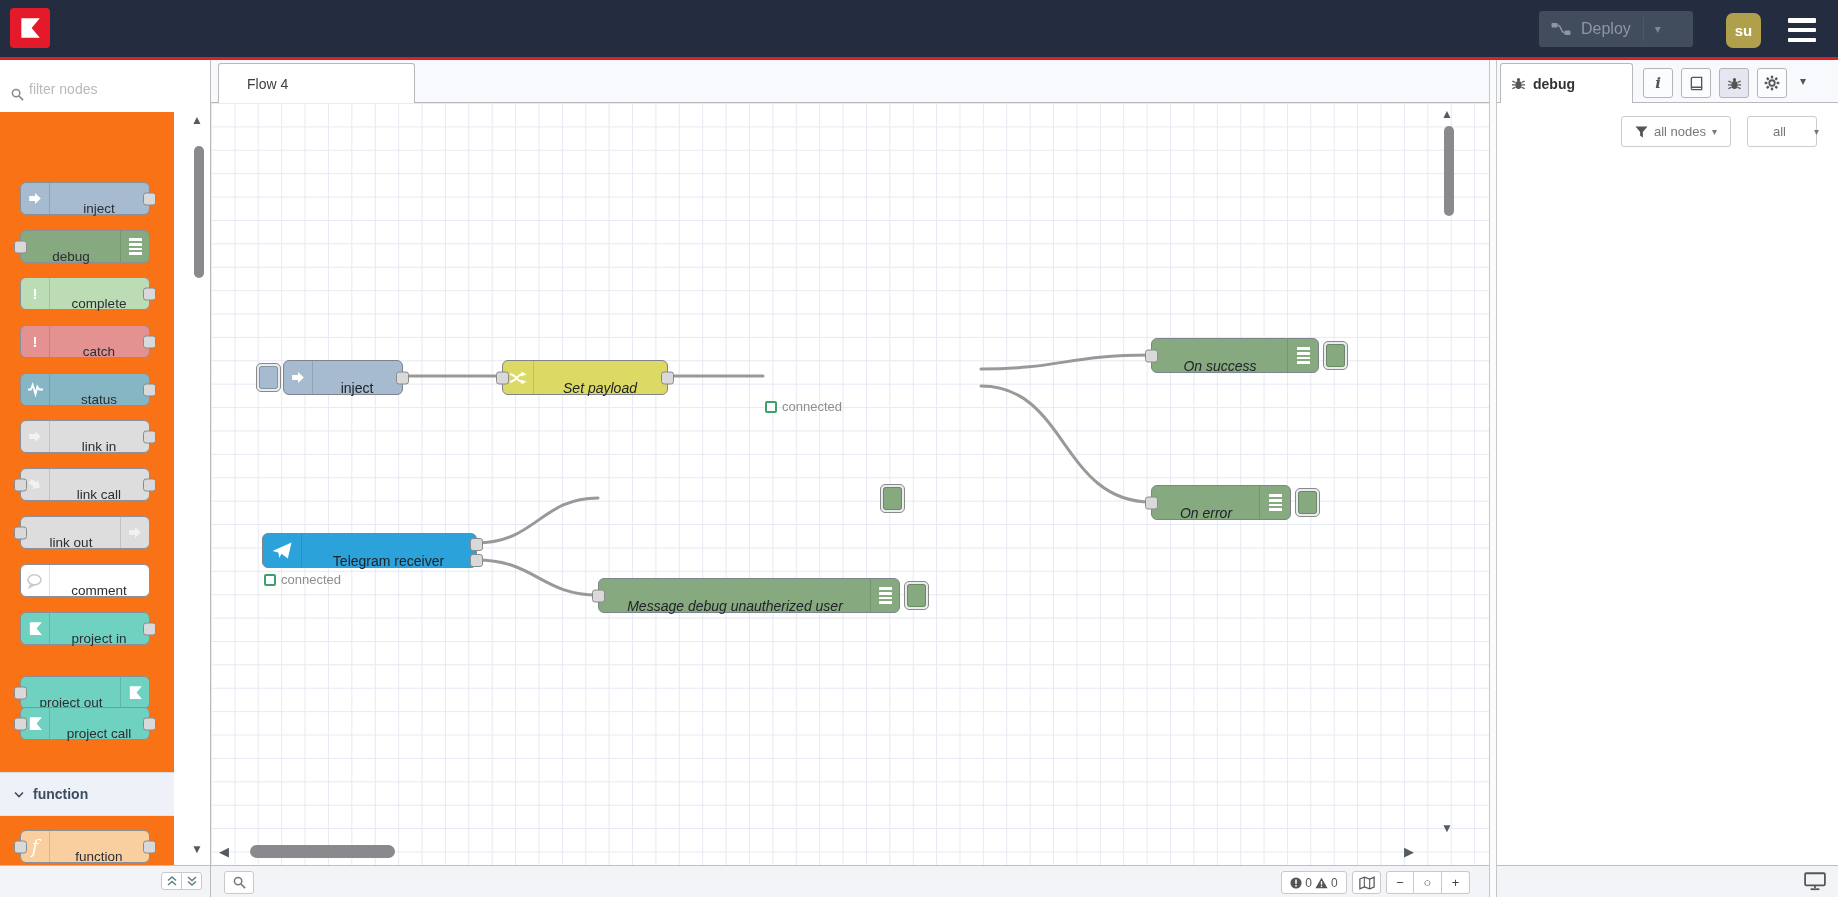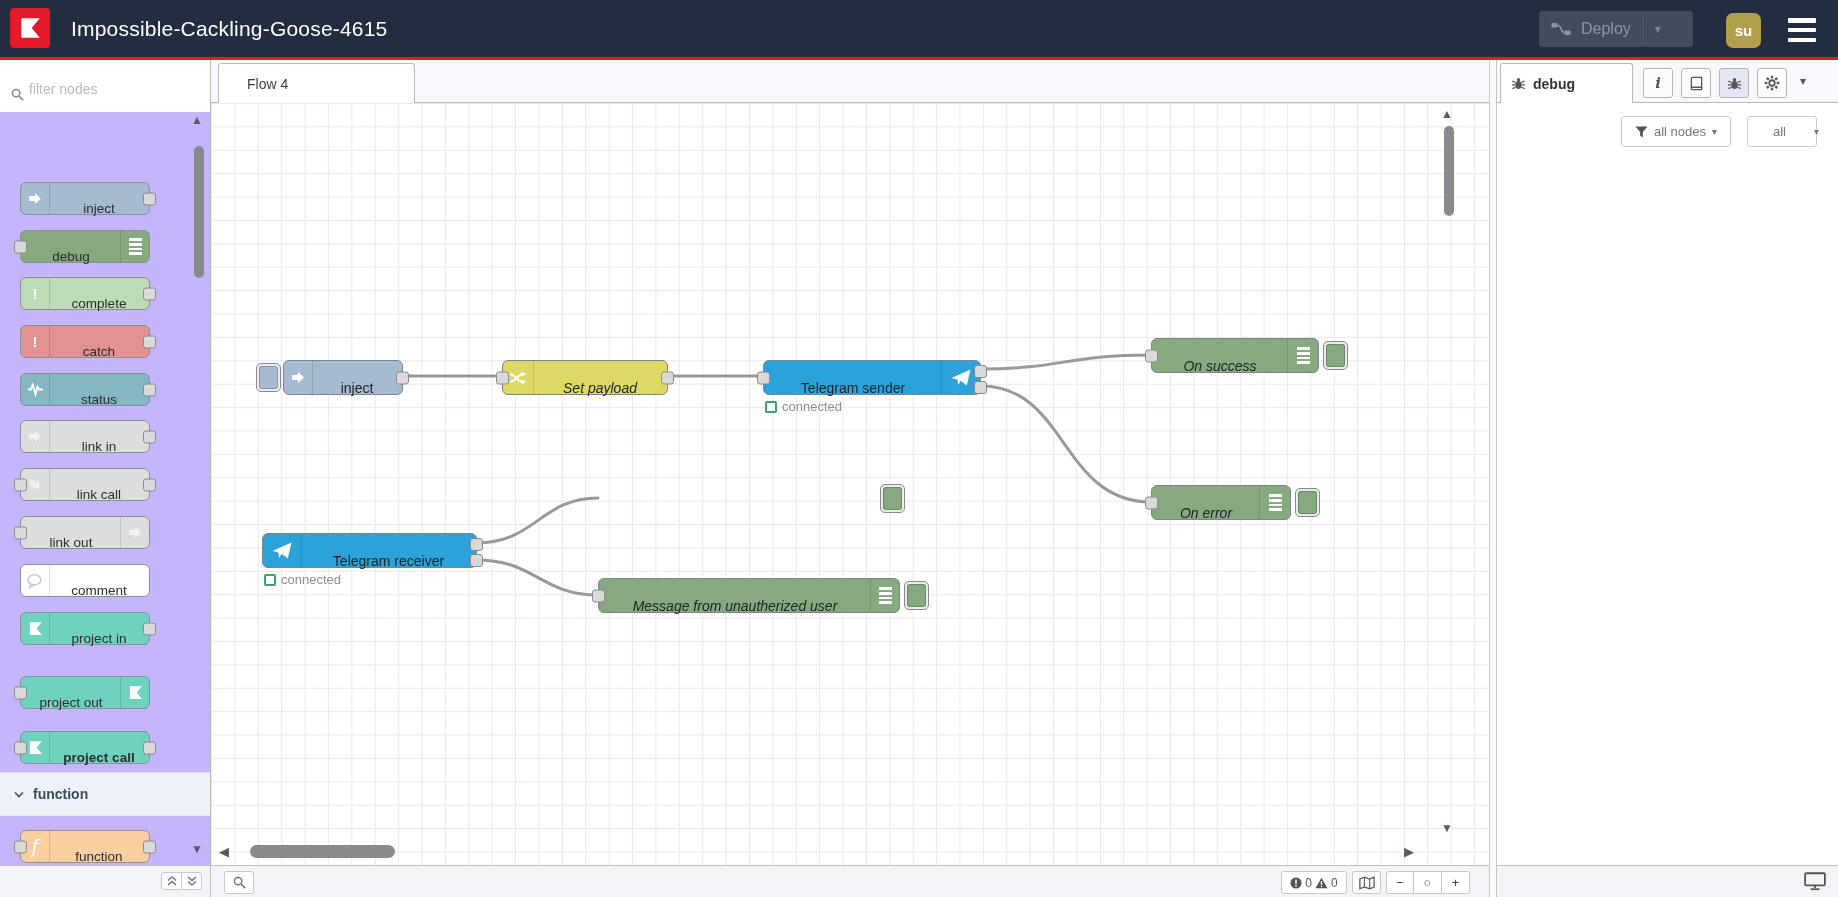--- a/index.html
+++ b/index.html
@@ -12,21 +12,21 @@
   #title{position:absolute;left:71px;top:0;height:57px;display:flex;align-items:center;color:#fff;font-size:21px;letter-spacing:.2px;}
   #deploy{position:absolute;left:1539px;top:11px;width:154px;height:36px;background:#414c5d;border-radius:3px;display:flex;align-items:center;color:#8e96a2;font-size:16px;box-sizing:border-box;cursor:default;}
   #deploy .dicon{margin:0 10px 0 12px;display:flex;}
   #deploy .dsep{width:1px;height:24px;background:#4d5868;margin-left:12px;}
   #deploy .dcaret{width:28px;text-align:center;font-size:12px;color:#7d8694;}
   #avatar{position:absolute;left:1726px;top:13px;width:35px;height:35px;background:#b0a04c;border-radius:7px;color:#fff;font-size:15px;font-weight:bold;display:flex;align-items:center;justify-content:center;}
   #burger{position:absolute;left:1788px;top:18px;width:28px;height:24px;display:flex;flex-direction:column;justify-content:space-between;cursor:pointer;}
   #burger span{display:block;height:4.5px;background:#fff;border-radius:1px;}
 
   
-  #palette{position:absolute;left:0;top:60px;width:210px;height:805px;background:#c4b5fd;overflow:hidden;}
+  #palette{position:absolute;left:0;top:60px;width:174px;height:805px;background:#f97316;overflow:hidden;}
   #psearch{position:absolute;left:0;top:0;width:210px;height:52px;background:#fff;}
   #psearch svg{position:absolute;left:11px;top:28px;}
   #psearch input{position:absolute;left:27px;top:20px;width:150px;border:none;outline:none;font-size:14px;color:#555;background:transparent;font-family:"Liberation Sans",sans-serif;}
   #psearch input::placeholder{color:#b9b9b9;}
   .pcat{position:absolute;left:0;width:210px;height:44px;background:#eef1f7;border-top:1px solid #dcdcdc;border-bottom:1px solid #e6e6e6;display:flex;align-items:center;gap:9px;padding-left:14px;box-sizing:border-box;font-weight:bold;font-size:14px;color:#3c4d61;cursor:pointer;}
   .pn{position:absolute;left:20px;width:130px;height:33px;border:1px solid #8a9098;border-radius:6px;box-sizing:border-box;cursor:move;}
   .c-inject{background:#a6bbcf;} .c-debug{background:#87a980;} .c-complete{background:#bcdcb6;}
   .c-catch{background:#e49191;} .c-status{background:#86b6c4;} .c-link{background:#dddddd;}
   .c-comment{background:#ffffff;} .c-project{background:#6fd1c0;} .c-function{background:#f9cf9f;}
   .c-change{background:#dcda65;} .c-telegram{background:#2ba3da;}
@@ -91,21 +91,20 @@
 <body>
 
 <div id="app">
 
   <div id="hdr">
     <div id="logo">
       <svg width="26" height="26" viewBox="0 0 24 24">
           <path d="M4 3 H21 L13.5 12 L21 21 H4 Z" fill="#fff"></path>
         </svg>
     </div>
-    <div id="title">Impossible-Cackling-Goose-4615</div>
     <div id="deploy">
       <span class="dicon">
         <svg width="20" height="14" viewBox="0 0 20 14">
             <rect x="0.5" y="1" width="6" height="4.6" rx="1" fill="#8e96a2"></rect>
             <rect x="13.5" y="8.4" width="6" height="4.6" rx="1" fill="#8e96a2"></rect>
             <path d="M6.5 3.3 C11 3.3 9.5 10.7 13.5 10.7" fill="none" stroke="#8e96a2" stroke-width="1.4"></path>
           </svg>
       </span>
       <span>Deploy</span>
       <span class="dsep"></span>
@@ -221,21 +220,21 @@
     </div>
     <div class="pn c-project" style="top:616px;">
       <span class="ic r">
           <svg width="17" height="17" viewBox="0 0 24 24">
             <path d="M4 3 H21 L13.5 12 L21 21 H4 Z" fill="#fff"></path>
           </svg>
         </span>
       <span class="lb ri">project out</span>
       <span class="port pin vc"></span>
     </div>
-    <div class="pn c-project" style="top:671px;font-weight:bold;">
+    <div class="pn c-project" style="top:647px;">
       <span class="ic l">
           <svg width="17" height="17" viewBox="0 0 24 24">
             <path d="M4 3 H21 L13.5 12 L21 21 H4 Z" fill="#fff"></path>
           </svg>
         </span>
       <span class="lb li">project call</span>
       <span class="port pin vc"></span>
       <span class="port pout vc"></span>
     </div>
 
@@ -305,31 +304,20 @@
           </g>
           <path d="M13 0.5 L18.5 3 L13 5.5 z" fill="#fff"></path>
           <path d="M13 8.5 L18.5 11 L13 13.5 z" fill="#fff"></path>
         </svg>
     </span>
     <span class="lb li it" style="left:30px;">Set payload</span>
     <span class="port pin vc"></span>
     <span class="port pout vc"></span>
   </div>
 
-  <div class="fn c-telegram" style="left:763px;top:360px;width:218px;">
-    <span class="ic r" style="width:38px;">
-        <svg width="22" height="19" viewBox="0 0 20 18">
-          <path d="M1 9.5 L19 1.5 L15.5 16.5 L9.5 12 L7.5 16 L6.5 10.8 Z" fill="#fff"></path>
-        </svg>
-      </span>
-    <span class="lb ri" style="right:38px;">Telegram sender</span>
-    <span class="port pin vc"></span>
-    <span class="port pout" style="top:4px;"></span>
-    <span class="port pout" style="top:20px;"></span>
-  </div>
   <div class="nst" style="left:765px;top:399px;">
       <b></b>
       <span>connected</span>
     </div>
 
   <div class="fn c-debug" style="left:1151px;top:338px;width:168px;">
     <span class="ic r" style="width:30px;">
         <span class="lines">
           <span></span>
           <span></span>
@@ -381,21 +369,21 @@
 
   <div class="fn c-debug" style="left:598px;top:578px;width:302px;">
     <span class="ic r" style="width:28px;">
         <span class="lines">
           <span></span>
           <span></span>
           <span></span>
           <span></span>
         </span>
       </span>
-    <span class="lb ri it" style="right:28px;">Message from unautherized user</span>
+    <span class="lb ri it" style="right:28px;">Message debug unautherized user</span>
     <span class="port pin vc"></span>
   </div>
   <div class="nbtn bg-debug" style="left:904px;top:581px;">
       <i></i>
     </div>
 
   <span class="sarrow" style="left:1441px;top:108px;">▲</span>
   <div class="sthumb" style="left:1444px;top:126px;width:10px;height:90px;"></div>
   <span class="sarrow" style="left:1441px;top:822px;">▼</span>
   <span class="sarrow" style="left:219px;top:845px;font-size:13px;">◀</span>

